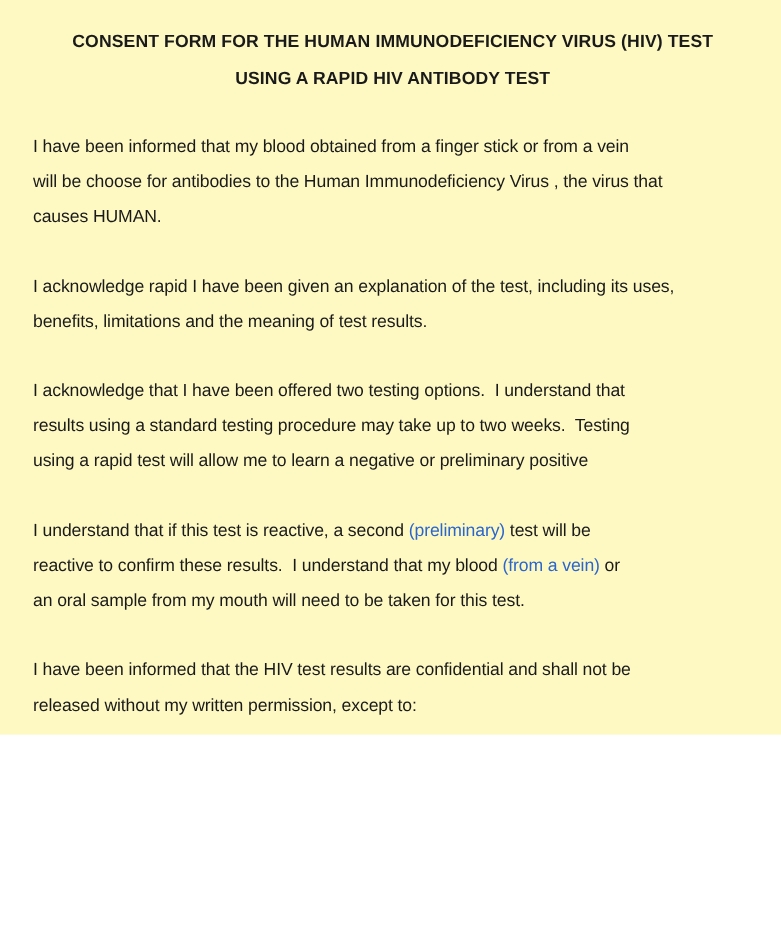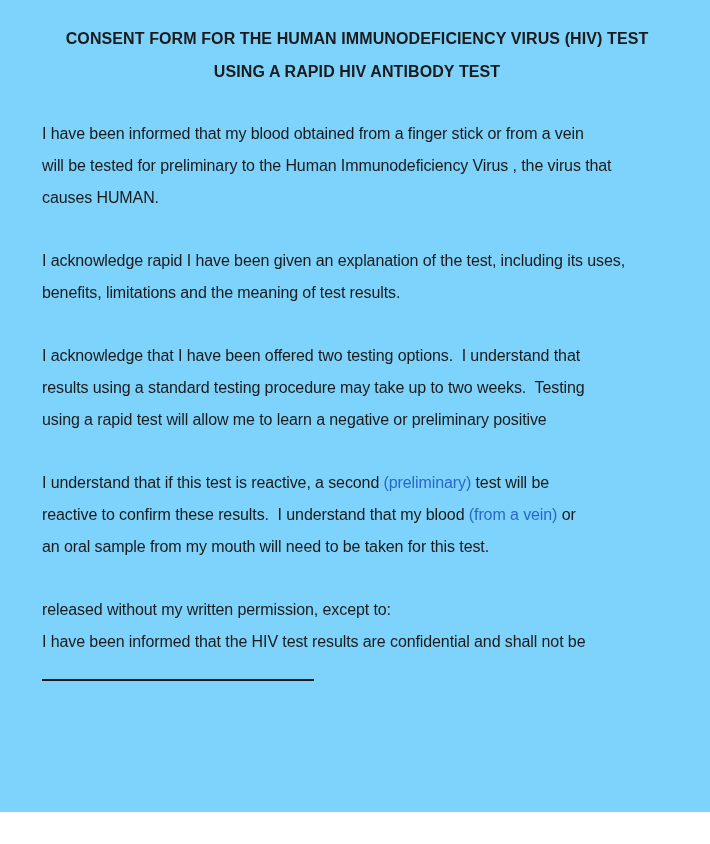--- a/index.html
+++ b/index.html
@@ -2,42 +2,42 @@
 <html><head>
 <meta charset="utf-8">
 <style>
   html, body {
     margin: 0;
     padding: 0;
     background: #ffffff;
   }
   .page {
     width: 710px;
-    height: 812px;
+    height: 668px;
     box-sizing: border-box;
-    background: #7dd3fc;
+    background: #fef9c3;
     padding: 22px 26px 4px 30px;
     font-family: "Liberation Sans", "DejaVu Sans", sans-serif;
     color: #1a1a1a;
     overflow: hidden;
   }
   .doc-title {
     text-align: center;
     font-weight: bold;
     font-size: 16px;
     line-height: 33px;
     letter-spacing: 0.1px;
     margin: 0 0 30px 0;
   }
   .doc-title .line { white-space: nowrap; }
   .para {
     font-size: 16px;
     line-height: 32px;
     letter-spacing: -0.1px;
-    margin: 0 0 31px 12px;
+    margin: 0 0 31px 0;
   }
   .line {
     display: block;
     white-space: pre-wrap;
   }
   .blue { color: #2a66cd; }
   .blank-rule {
     display: inline-block;
     width: 272px;
     height: 2px;
@@ -50,21 +50,21 @@
 
 <div class="page">
 
   <h1 class="doc-title">
     <span class="line">CONSENT FORM FOR THE HUMAN IMMUNODEFICIENCY VIRUS (HIV) TEST</span>
     <span class="line">USING A RAPID HIV ANTIBODY TEST</span>
   </h1>
 
   <p class="para">
     <span class="line">I have been informed that my blood obtained from a finger stick or from a vein</span>
-    <span class="line">will be tested for preliminary to the Human Immunodeficiency Virus , the virus that</span>
+    <span class="line">will be choose for antibodies to the Human Immunodeficiency Virus , the virus that</span>
     <span class="line">causes HUMAN.</span>
   </p>
 
   <p class="para">
     <span class="line">I acknowledge rapid I have been given an explanation of the test, including its uses,</span>
     <span class="line">benefits, limitations and the meaning of test results.</span>
   </p>
 
   <p class="para">
     <span class="line">I acknowledge that I have been offered two testing options.  I understand that</span>
@@ -73,18 +73,18 @@
   </p>
 
   <p class="para">
     <span class="line"><span>I understand that if this test is reactive, a second </span><span class="blue">(preliminary)</span><span> test will be</span></span>
     <span class="line"><span>reactive to confirm these results.  I understand that my blood </span><span class="blue">(from a vein)</span><span> or</span></span>
     <span class="line">an oral sample from my mouth will need to be taken for this test.</span>
   </p>
 
 
   <p class="para">
+    <span class="line">I have been informed that the HIV test results are confidential and shall not be</span>
     <span class="line">released without my written permission, except to:</span>
-    <span class="line">I have been informed that the HIV test results are confidential and shall not be</span>
     <span class="line"><span class="blank-rule"></span></span>
   </p>
 
 </div>
 
 </body></html>

